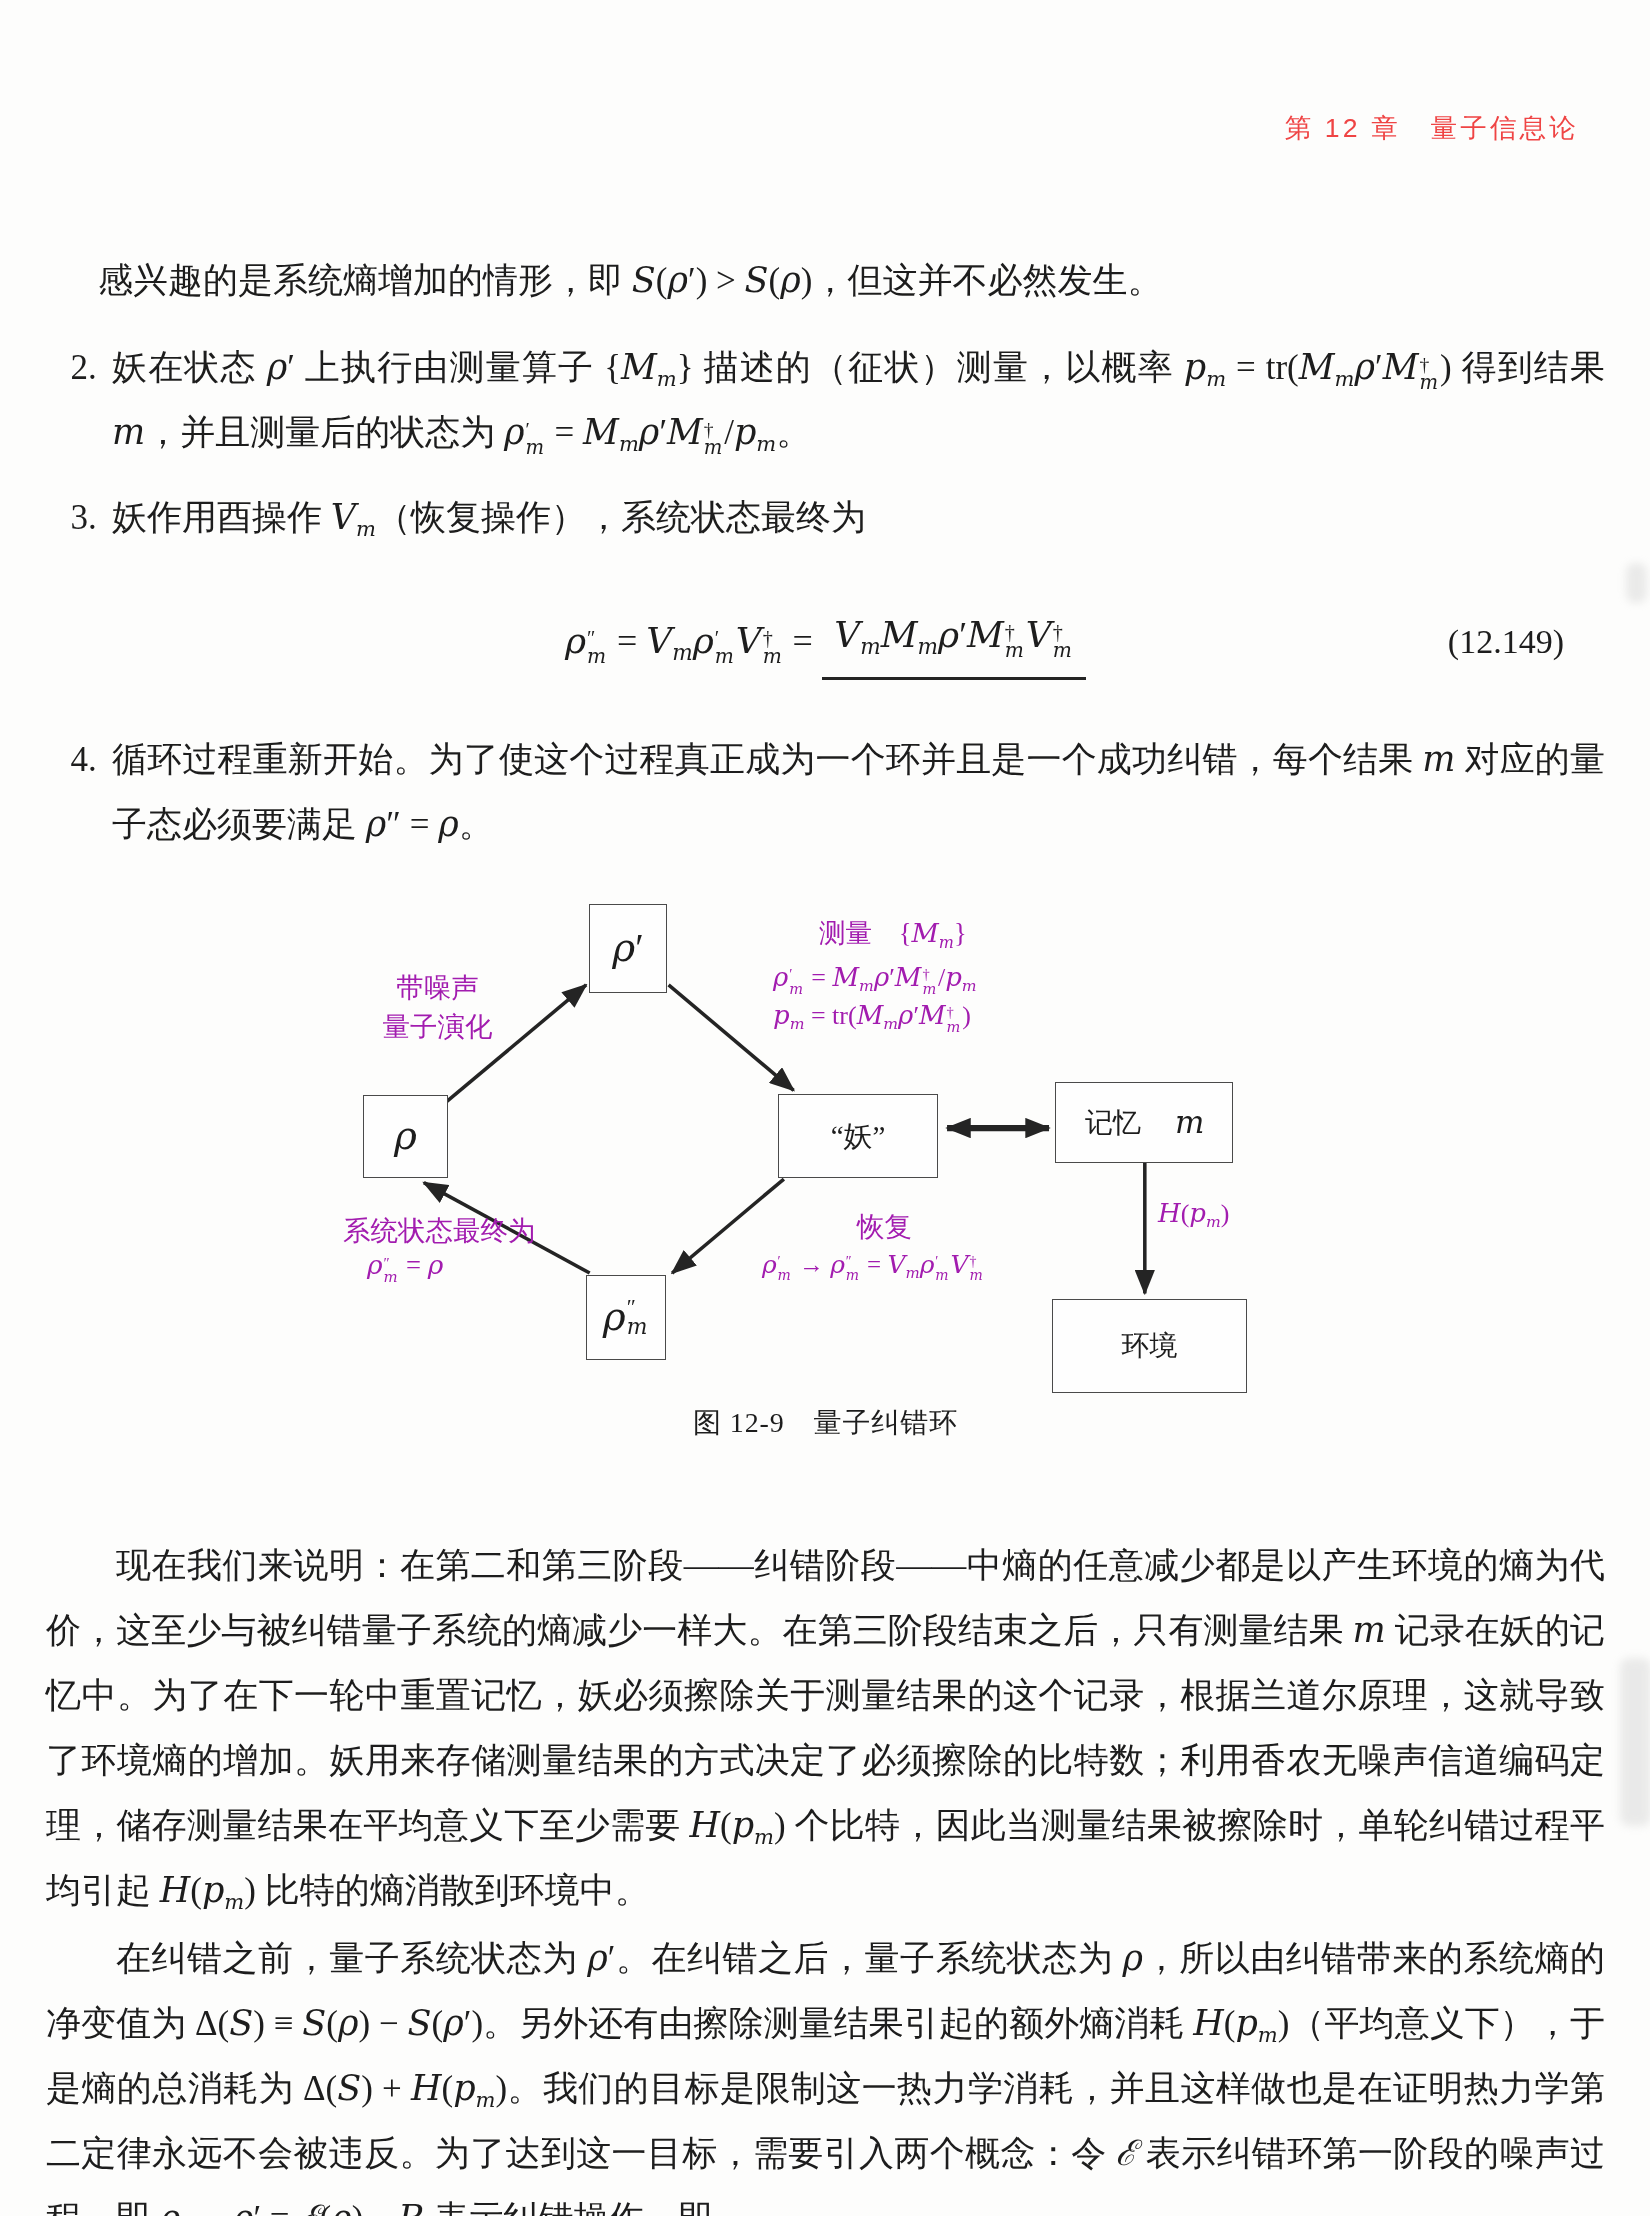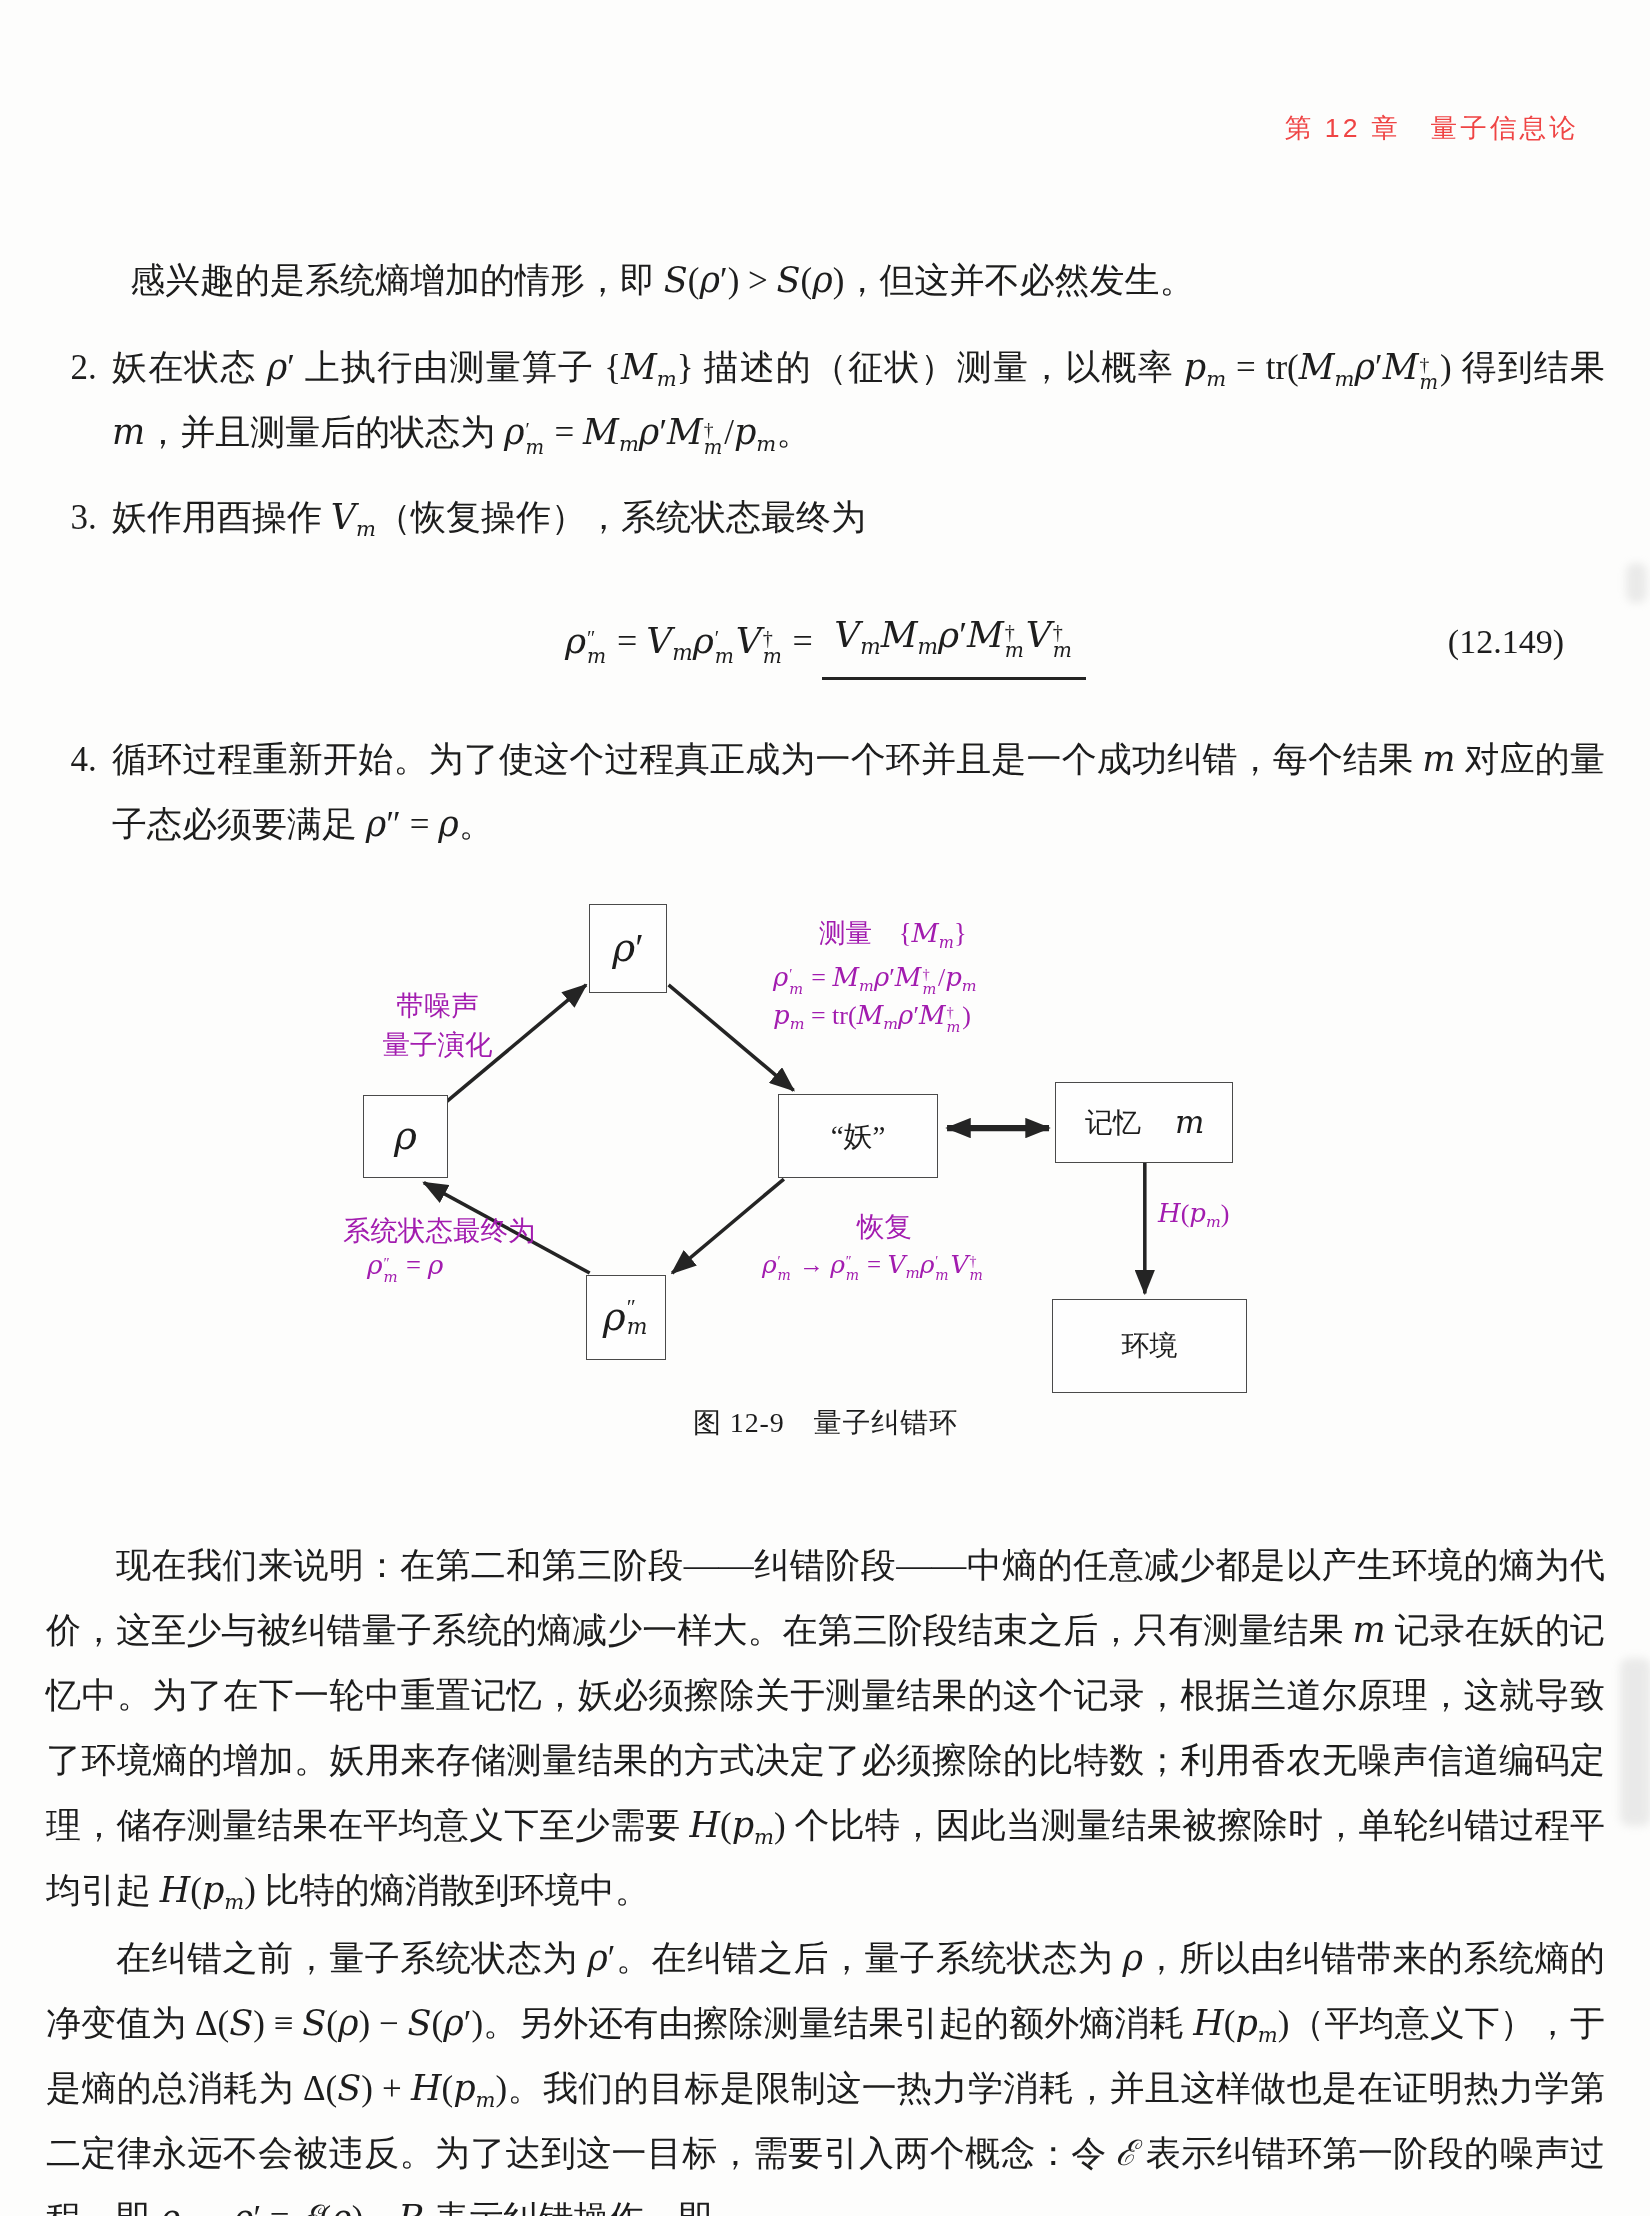--- a/index.html
+++ b/index.html
@@ -15,21 +15,21 @@
   .st{display:inline-block;font-size:0.56em;line-height:0.92;vertical-align:-0.52em;
       text-align:left;margin:0 1.8px 0 0.9px;white-space:nowrap}
   
   .pg-header{
     font-family:"Liberation Sans","DejaVu Sans",sans-serif;
     font-size:26.6px;line-height:35px;letter-spacing:3.1px;
     text-align:right;padding-right:26px;color:#ef4444;
   }
   
   .para{text-align:justify;color:#1d1d1d}
-  .intro{margin:102px 0 0 84px}
+  .intro{margin:102px 0 0 52px}
   .li{display:flex;margin-top:22px}
   .li .n{flex:none;width:66px;padding-left:24.4px;box-sizing:border-box}
   .li .t{flex:1;text-align:justify}
   .li3{margin-top:20px}
   .li4{margin-top:13.3px}
   .indent2{text-indent:2em}
   .pa{margin-top:93px}
   .pb{margin-top:3.5px}
   
   .eqwrap{position:relative;display:flex;justify-content:center;align-items:center}
@@ -48,21 +48,21 @@
   .node.big{font-size:39px}
   .rhoP{left:284px;top:0;width:78px;height:89px}
   .rho{left:58px;top:191px;width:85px;height:83px}
   .demon{left:473px;top:190px;width:160px;height:84px;font-size:29px}
   .memory{left:750px;top:178px;width:178px;height:81px;font-size:28px;
           justify-content:space-between;padding:0 27.5px 0 29px}
   .memory .mem-m{font-size:31px}
   .env{left:747px;top:395px;width:195px;height:94px;font-size:28px}
   .rhoD{left:281px;top:371px;width:80px;height:85px}
   .dlabel{position:absolute;white-space:nowrap;color:#a21caf}
-  .noisy{left:66px;top:82px;width:133px;text-align:center;font-size:27.5px;line-height:39px;white-space:normal}
+  .noisy{left:66px;top:64px;width:133px;text-align:center;font-size:27.5px;line-height:39px;white-space:normal}
   .meas1{left:514px;top:12.4px;font-size:26.6px}
   .meas2{left:468px;top:57px;font-size:26px}
   .meas3{left:468px;top:95px;font-size:26px}
   .restart1{left:38px;top:310px;font-size:27.5px}
   .restart2{left:62px;top:344px;font-size:26.6px}
   .recover1{left:552px;top:306px;font-size:27.5px}
   .recover2{left:457px;top:345px;font-size:25px}
   .hpm{left:853px;top:293px;font-size:26px}
   .fig-caption{text-align:center;font-size:28px;line-height:35px;margin-top:13px;letter-spacing:0.9px}
   

